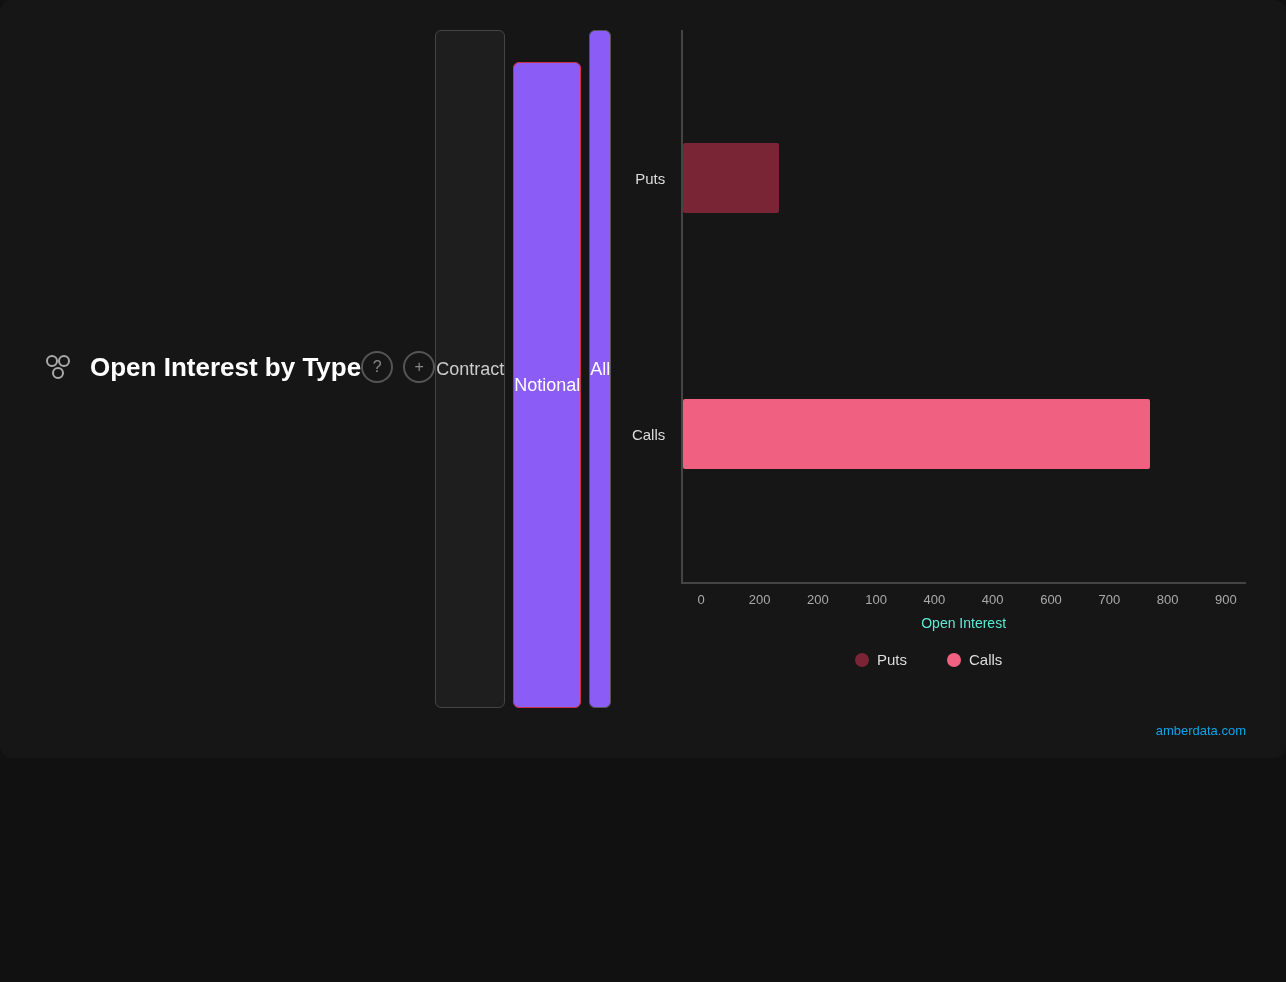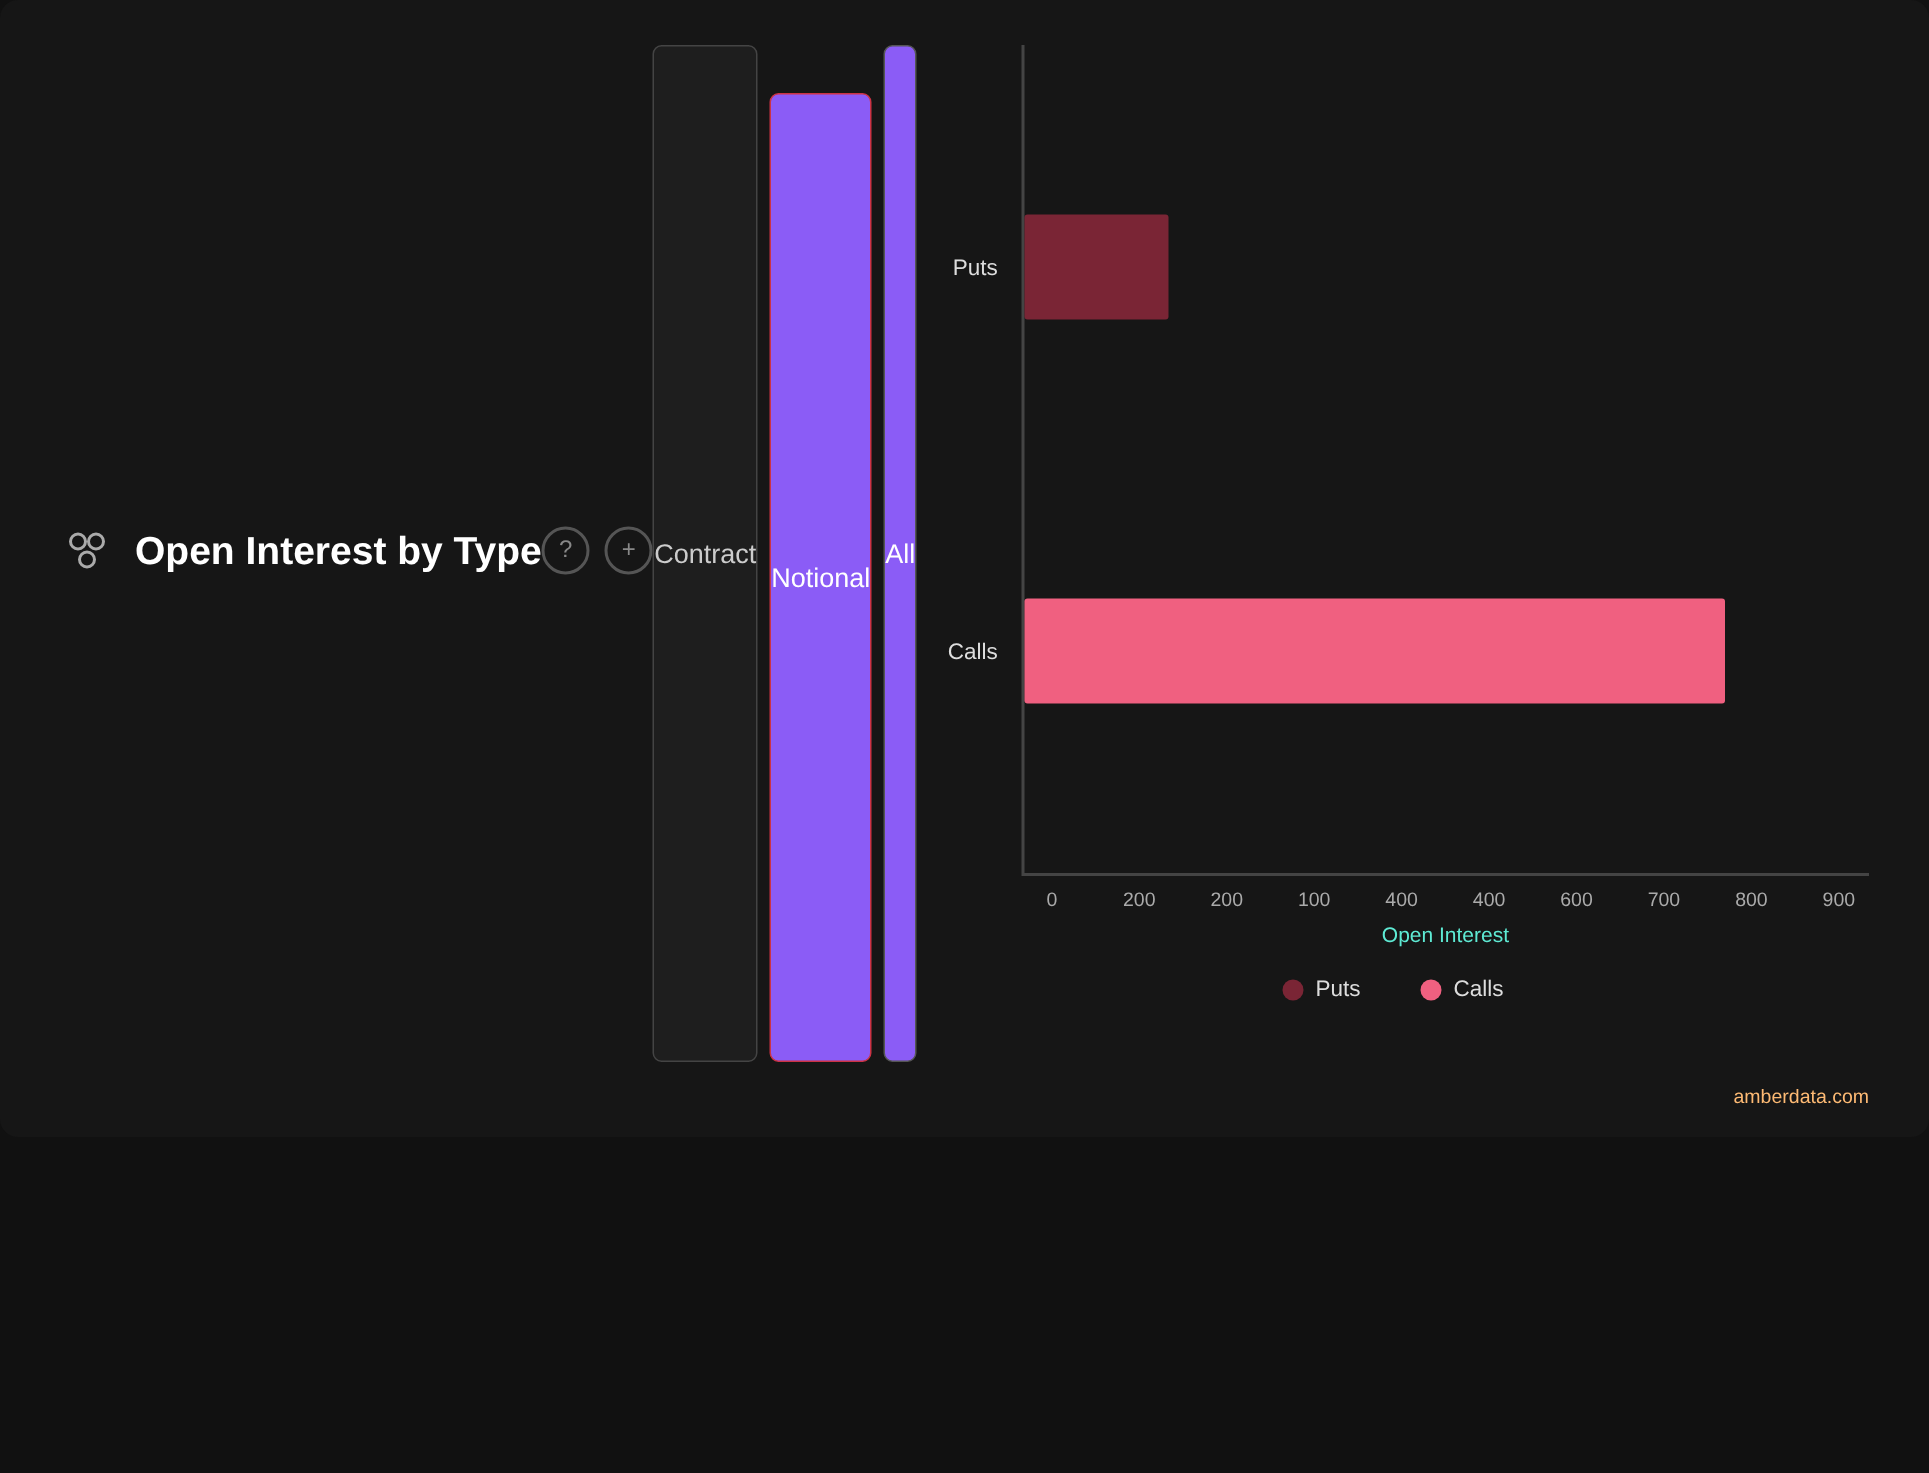--- a/index.html
+++ b/index.html
@@ -184,21 +184,21 @@
       height: 14px;
       border-radius: 50%;
     }
     .legend-dot-puts { background: #7a2535; }
     .legend-dot-calls { background: #f06080; }
     .watermark {
       position: absolute;
       bottom: 20px;
       right: 40px;
       font-size: 13px;
-      color: #fdba74;
+      color: #0ea5e9;
     }
   </style>
 </head>
 <body>
 
 <div class="container">
   <div class="header">
     <div class="title-row">
       <div class="icon-cluster">
         <svg width="32" height="32" viewBox="0 0 32 32" fill="none">

